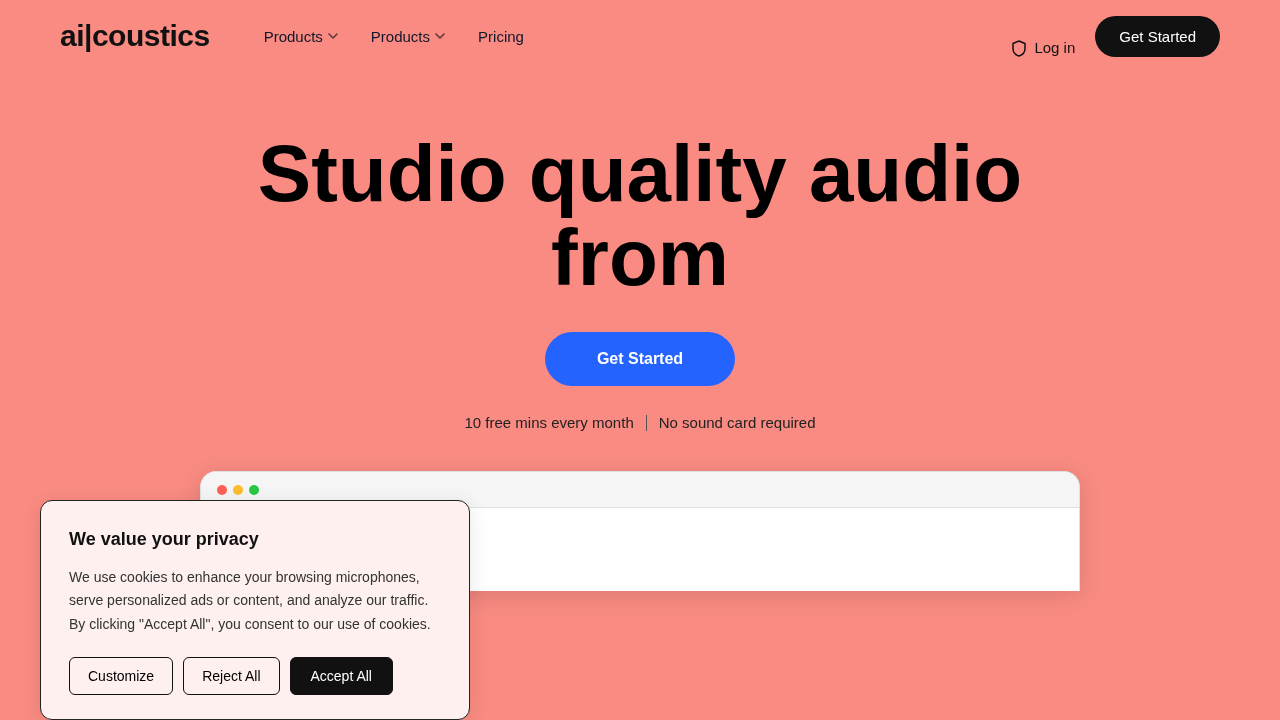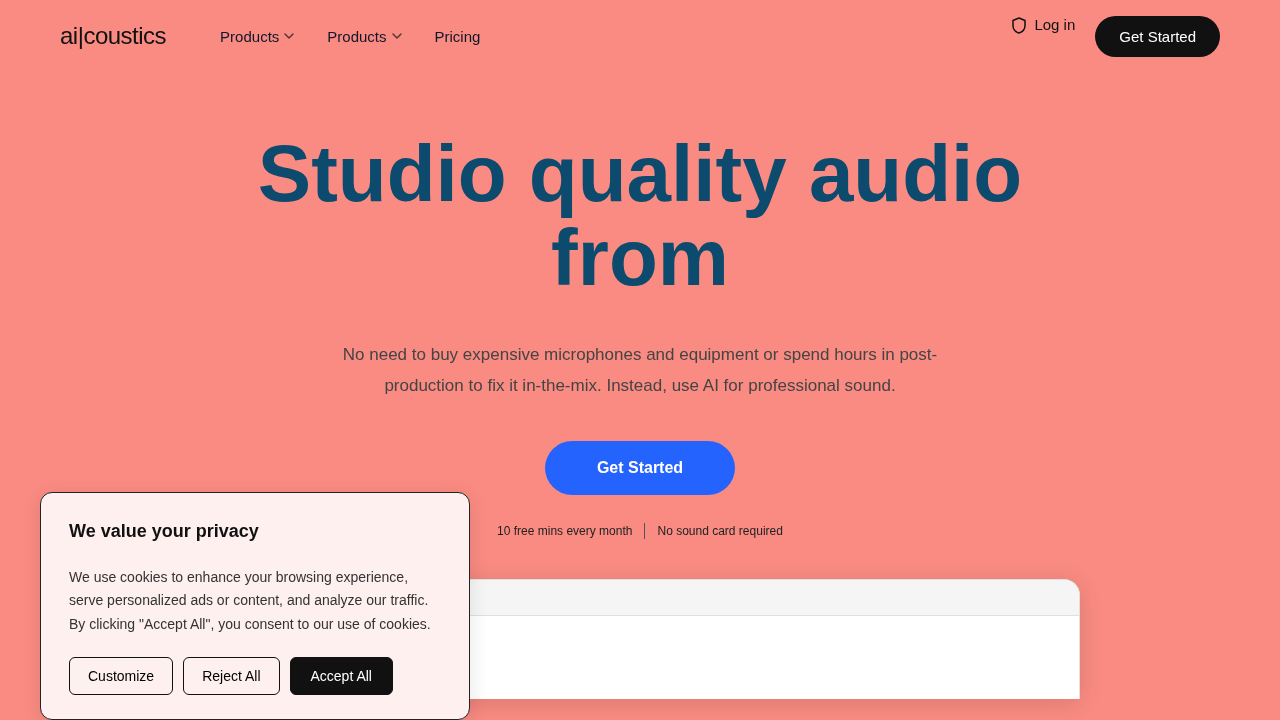--- a/index.html
+++ b/index.html
@@ -19,22 +19,22 @@
       padding: 0 60px;
       height: 72px;
       background-color: #f98b82;
     }
     .nav-left {
       display: flex;
       align-items: center;
       gap: 8px;
     }
     .logo {
-      font-size: 24px;
-      font-weight: 400;
+      font-size: 30px;
+      font-weight: 700;
       color: #111;
       letter-spacing: -0.5px;
     }
     .nav-links {
       display: flex;
       align-items: center;
       gap: 4px;
       margin-left: 32px;
     }
     .nav-item {
@@ -49,21 +49,21 @@
       border-radius: 6px;
       transition: background 0.15s;
     }
     .chevron {
       width: 12px;
       height: 12px;
       opacity: 0.7;
     }
     .nav-right {
       display: flex;
-      align-items: flex-start;
+      align-items: flex-end;
       gap: 20px;
     }
     .login-btn {
       display: flex;
       align-items: center;
       gap: 6px;
       font-size: 15px;
       font-weight: 500;
       color: #111;
       cursor: pointer;
@@ -84,24 +84,24 @@
     }
 
     
     .hero {
       text-align: center;
       padding: 60px 40px 40px;
     }
     .hero h1 {
       font-size: 80px;
       font-weight: 900;
-      color: #0c4a6e;
+      color: #000000;
       line-height: 1.05;
       max-width: 900px;
-      margin: 0 auto 40px;
+      margin: 0 auto 32px;
     }
     .hero-desc {
       font-size: 17px;
       color: #444;
       line-height: 1.8;
       max-width: 600px;
       margin: 0 auto 40px;
     }
     .hero-cta {
       display: inline-block;
@@ -113,21 +113,21 @@
       font-weight: 600;
       cursor: pointer;
       border: none;
       margin-bottom: 28px;
     }
     .hero-features {
       display: flex;
       justify-content: center;
       align-items: center;
       gap: 12px;
-      font-size: 12px;
+      font-size: 15px;
       color: #222;
     }
     .feature-divider {
       width: 1px;
       height: 16px;
       background: #555;
     }
 
     
     .app-preview {
@@ -183,21 +183,21 @@
       border: 1px solid #222;
       border-radius: 12px;
       padding: 28px 28px 24px;
       box-shadow: 0 4px 20px rgba(0,0,0,0.1);
       z-index: 100;
     }
     .cookie-title {
       font-size: 18px;
       font-weight: 700;
       color: #111;
-      margin-bottom: 24px;
+      margin-bottom: 16px;
     }
     .cookie-text {
       font-size: 14px;
       color: #333;
       line-height: 1.7;
       margin-bottom: 20px;
     }
     .cookie-actions {
       display: flex;
       gap: 10px;
@@ -263,21 +263,20 @@
       <span>Log in</span>
     </div>
     <button class="get-started-nav">Get Started</button>
   </div>
 </nav>
 
 <section class="hero">
   <h1>
     <span>Studio quality audio from</span><br>
   </h1>
-  <p class="hero-desc">No need to buy expensive microphones and equipment or spend hours in post-production to fix it in-the-mix. Instead, use AI for professional sound.</p>
   <button class="hero-cta">Get Started</button>
   <div class="hero-features">
     <span>10 free mins every month</span>
     <div class="feature-divider"></div>
     <span>No sound card required</span>
   </div>
 </section>
 
 <div class="app-preview">
   <div class="app-preview-top">
@@ -288,19 +287,19 @@
   <div class="app-preview-body">
     <div class="app-sidebar">
       
     </div>
 
   </div>
 </div>
 
 <div class="cookie-banner">
   <div class="cookie-title">We value your privacy</div>
-  <p class="cookie-text">We use cookies to enhance your browsing experience, serve personalized ads or content, and analyze our traffic. By clicking "Accept All", you consent to our use of cookies.</p>
+  <p class="cookie-text">We use cookies to enhance your browsing microphones, serve personalized ads or content, and analyze our traffic. By clicking "Accept All", you consent to our use of cookies.</p>
   <div class="cookie-actions">
     <button class="btn-customize">Customize</button>
     <button class="btn-reject">Reject All</button>
     <button class="btn-accept">Accept All</button>
   </div>
 </div>
 
 </body></html>

